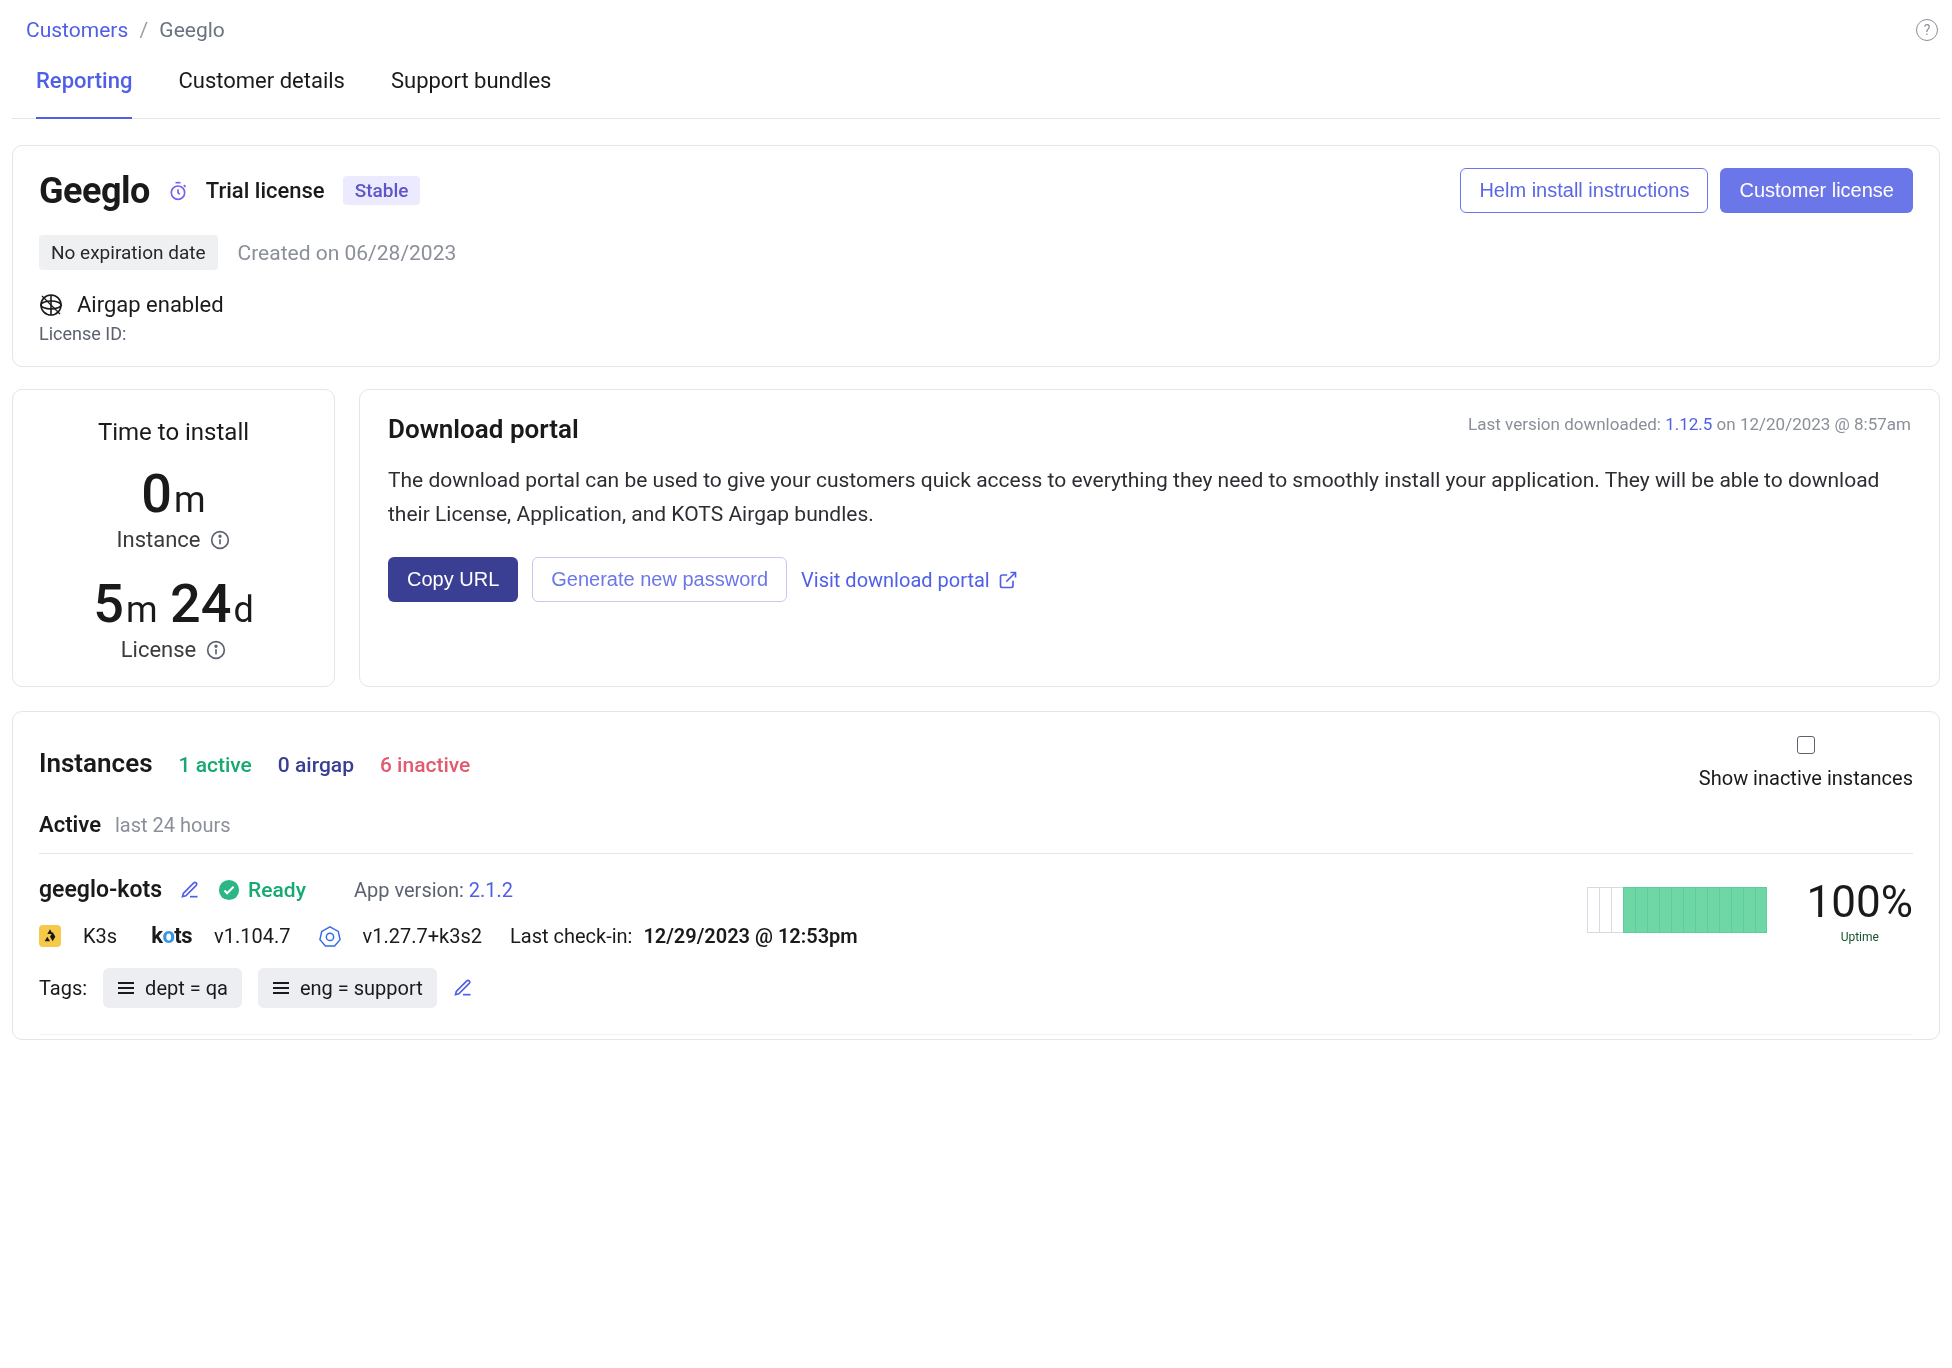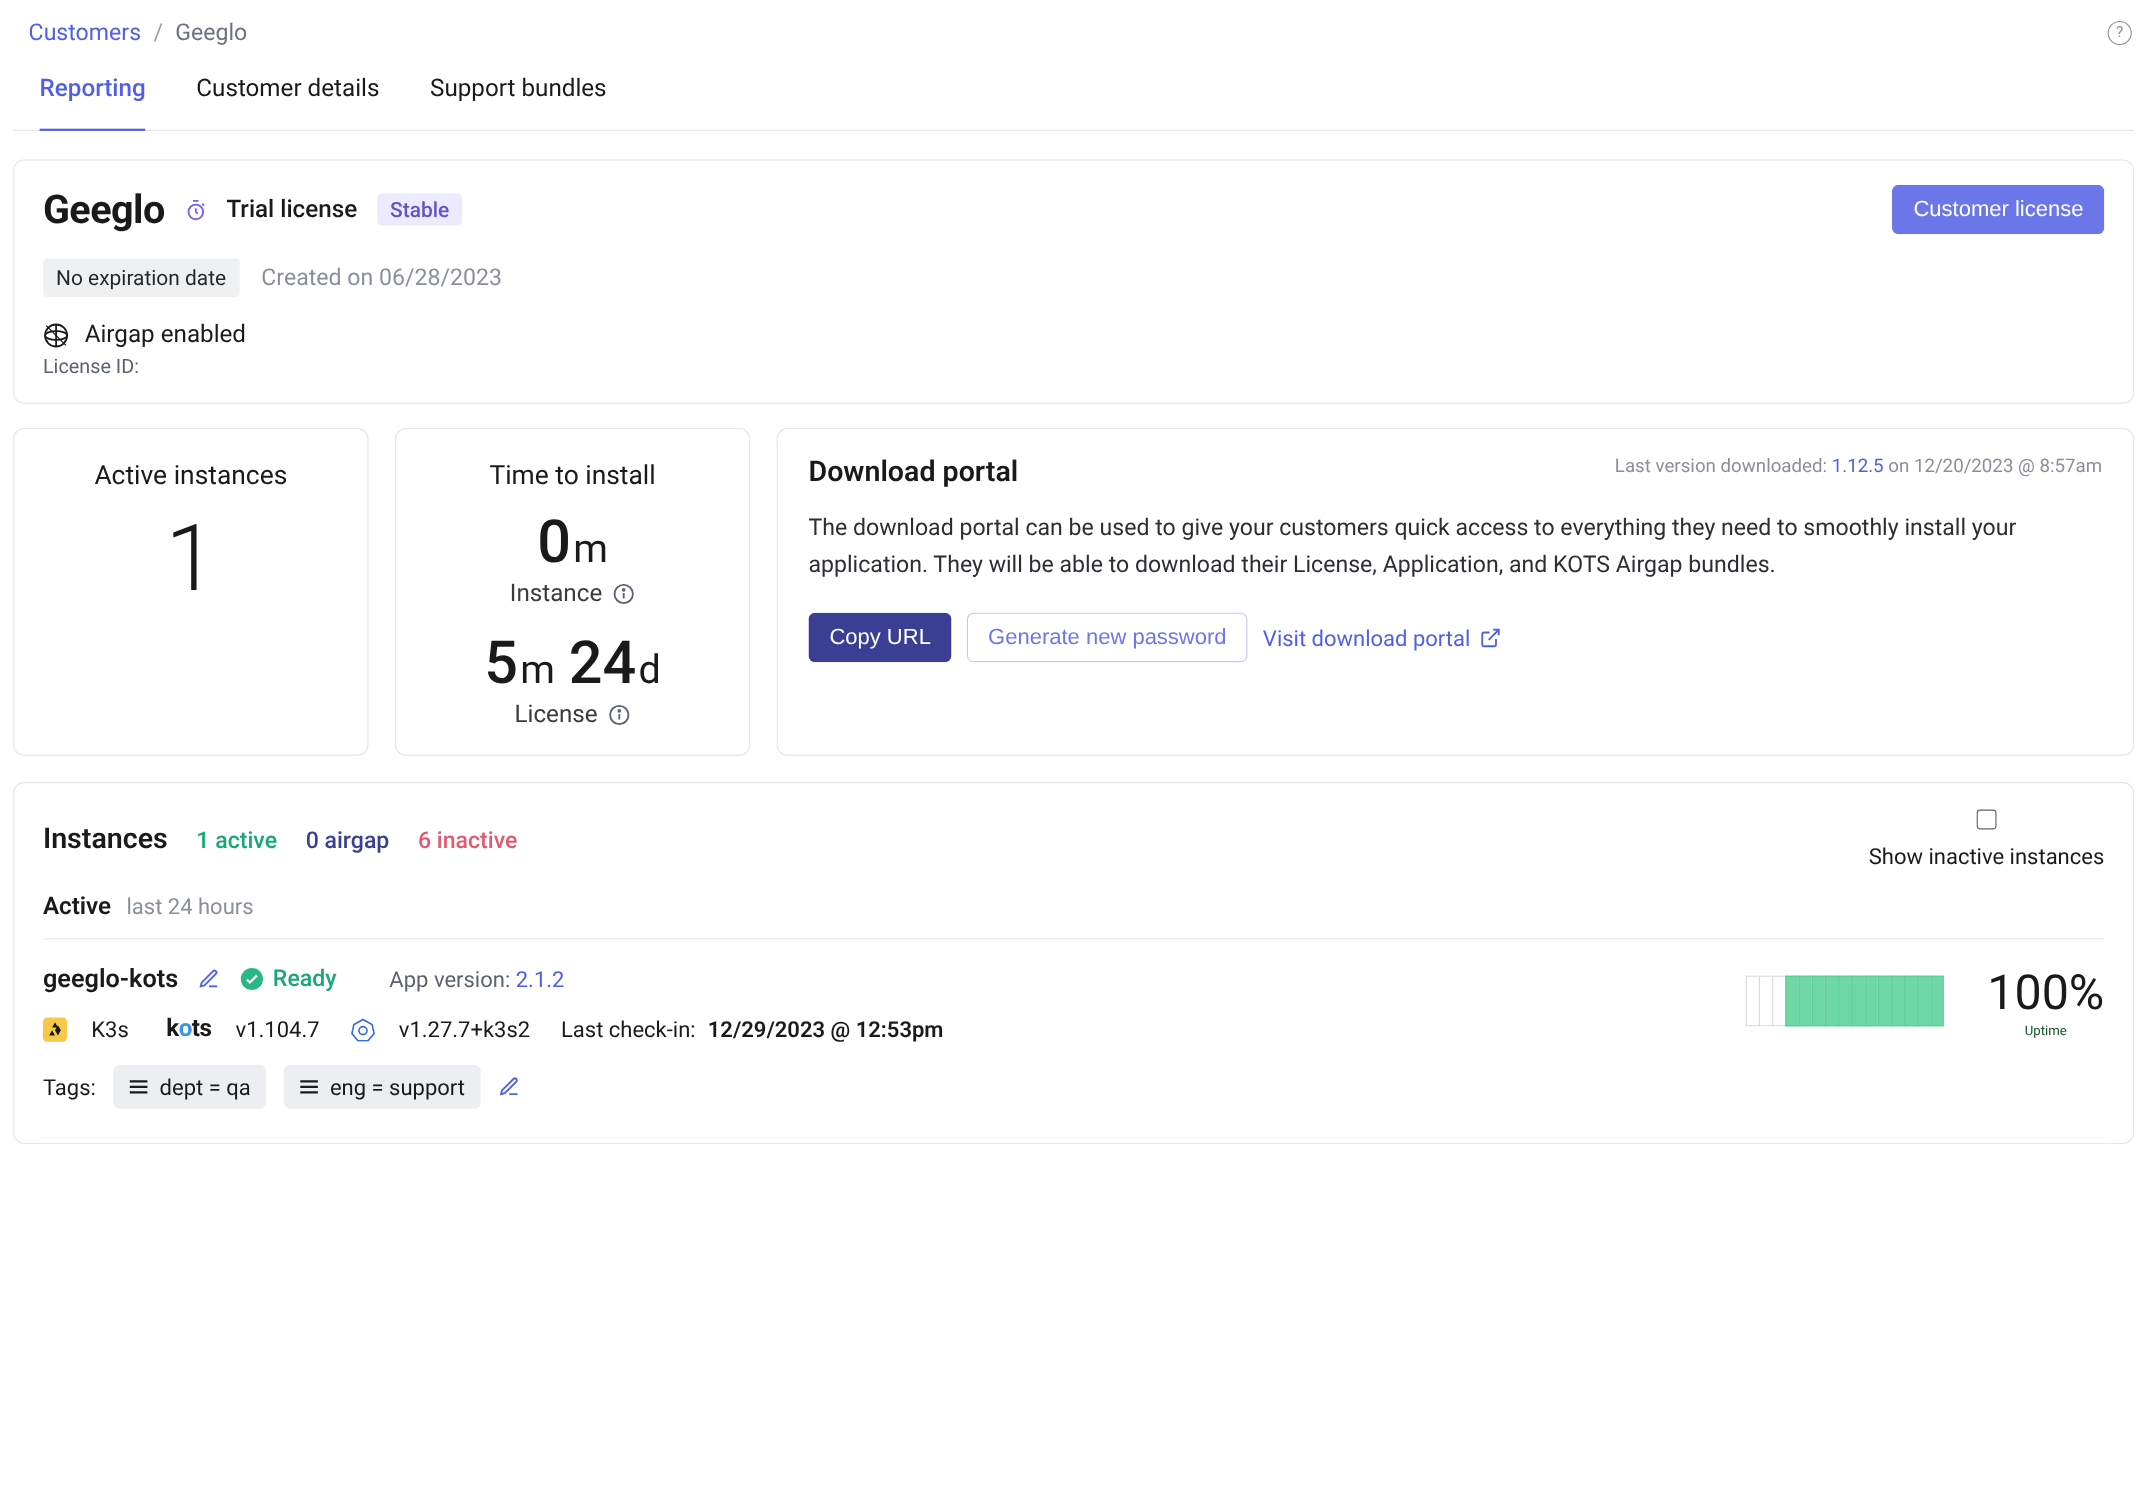--- a/index.html
+++ b/index.html
@@ -143,20 +143,21 @@
           <circle cx="12" cy="14" r="8"></circle>
             <path d="M12 10v4l2 2"></path>
             <path d="M9 2h6"></path>
             <path d="M19 5l2 2"></path>
         </svg>
       </span>
       <span class="license-type">Trial license</span>
       <span class="channel-badge">Stable</span>
     </div>
     <div class="hdr-actions">
+      <button class="btn btn-outline-primary">Helm install instructions</button>
       <button class="btn btn-primary">Customer license</button>
     </div>
   </div>
   <div class="hdr-row2">
     <span class="chip-gray">No expiration date</span>
     <span class="created-on">Created on 06/28/2023</span>
   </div>
   <div class="hdr-row3">
     <div class="airgap">
       <span>
@@ -169,24 +170,20 @@
       </span>
       <span>Airgap enabled</span>
     </div>
     <div class="license-id-wrap">
       <span>License ID:</span>
     </div>
   </div>
 </div>
 
 <div class="stats-row">
-  <div class="card stat-card">
-    <div class="stat-title">Active instances</div>
-    <div class="stat-big">1</div>
-  </div>
 
   <div class="card stat-card tti">
     <div class="stat-title">Time to install</div>
     <div>
       <span class="big">0</span><span class="unit">m</span>
     </div>
     <div class="subline">
       <span>Instance</span>
       <span>
         <svg class="info-icon" viewBox="0 0 24 24" fill="none" stroke="#5c6270" stroke-width="2">

